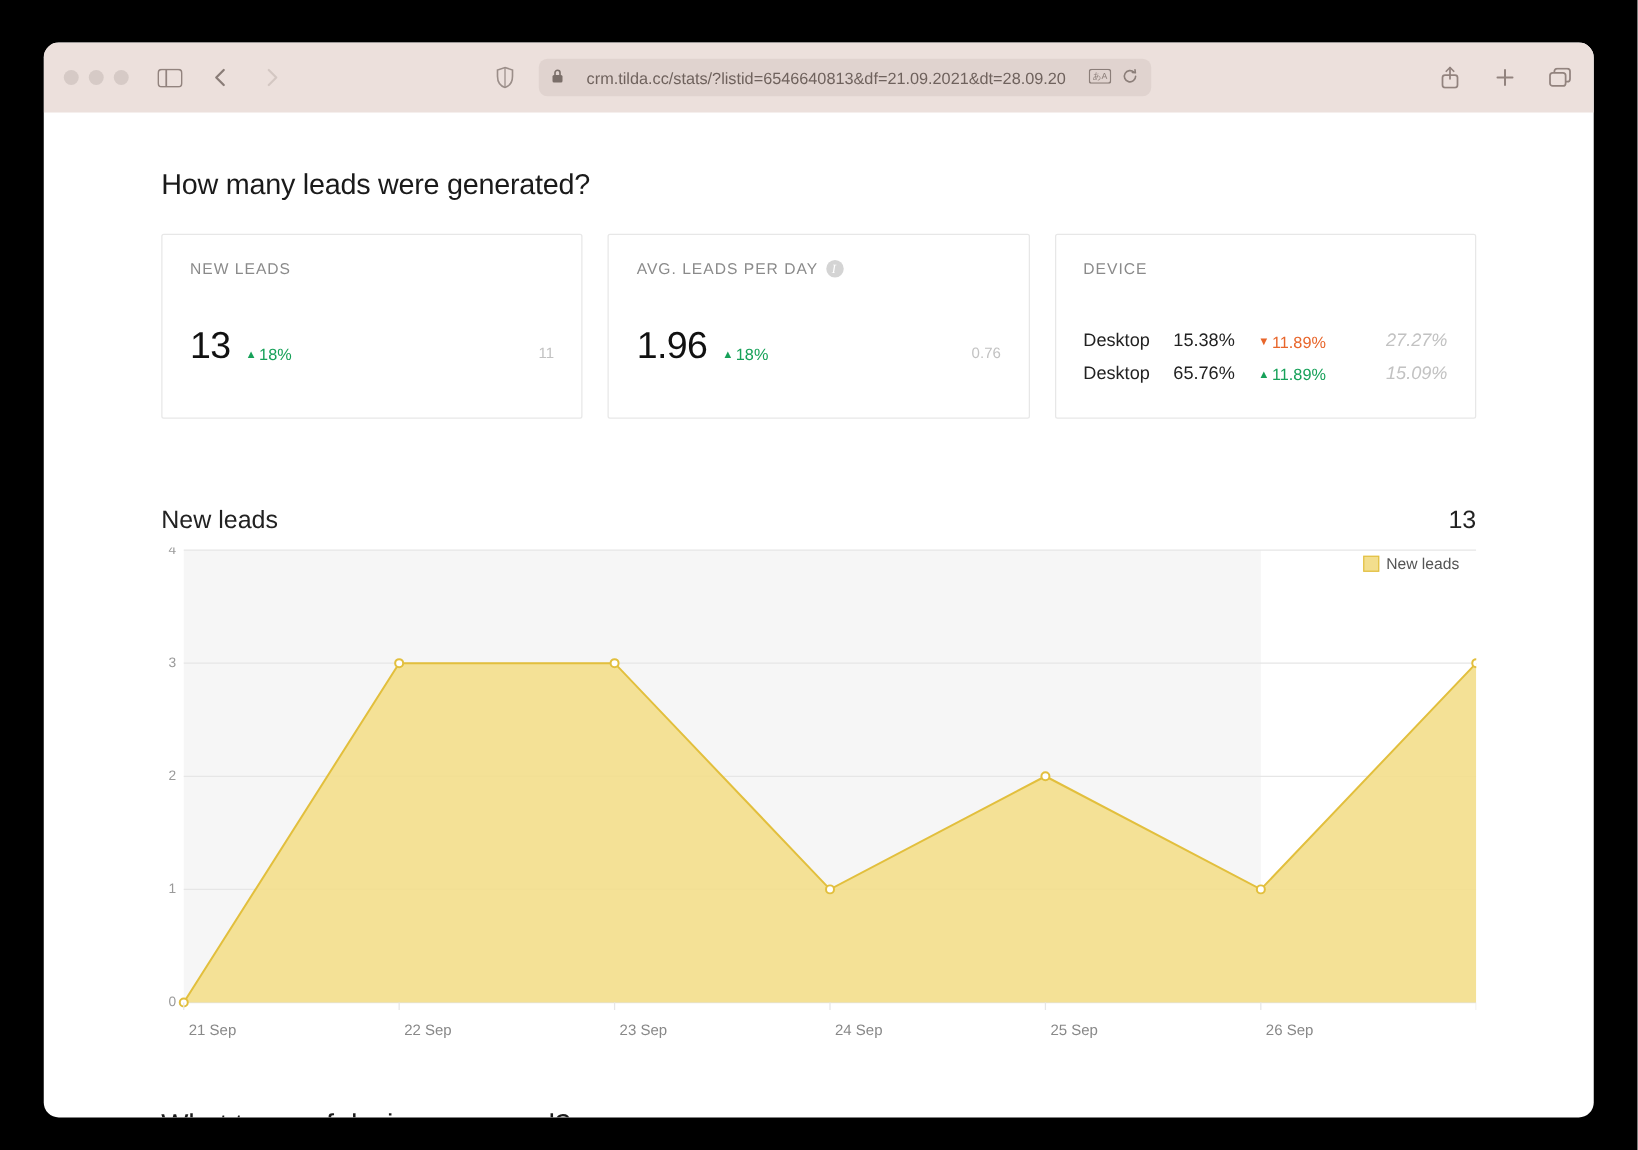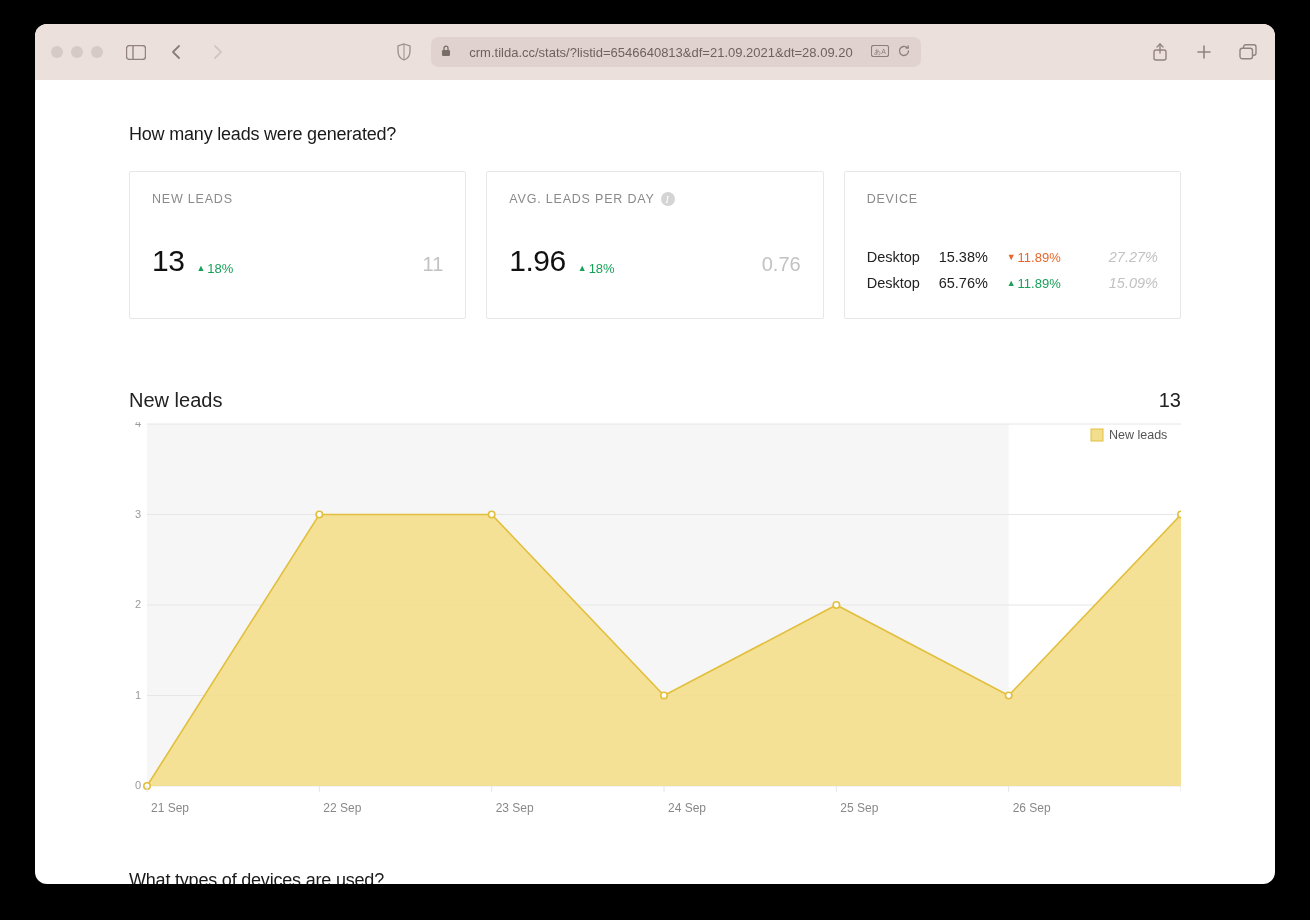--- a/index.html
+++ b/index.html
@@ -5,21 +5,21 @@
   * { box-sizing: border-box; margin: 0; padding: 0; }
   body {
     font-family: -apple-system, BlinkMacSystemFont, "Segoe UI", Helvetica, Arial, sans-serif;
     background: #000;
     width: 1310px;
     height: 920px;
     overflow: hidden;
   }
   .window {
     position: absolute;
-    left: 35px; top: 24px;
+    left: 35px; top: 34px;
     width: 1240px; height: 860px;
     background: #fff;
     border-radius: 12px;
     overflow: hidden;
     box-shadow: 0 10px 40px rgba(0,0,0,0.5);
   }
   .titlebar {
     height: 56px;
     background: #ece0dc;
     display: flex;
@@ -47,21 +47,21 @@
   .urlbar .lock { font-size: 11px; }
   .urlbar .urltext { flex: 1; text-align: center; white-space: nowrap; overflow:hidden; }
   .tb-right { margin-left: auto; display:flex; gap: 22px; }
 
   .page {
     padding: 44px 94px 0 94px;
     height: calc(100% - 56px);
     overflow: hidden;
   }
   h2.section-title {
-    font-size: 18px;
+    font-size: 23px;
     font-weight: 500;
     color: #1a1a1a;
     margin-bottom: 26px;
     letter-spacing: -0.2px;
   }
   .cards { display: flex; gap: 20px; margin-bottom: 70px;}
   .card {
     flex: 1;
     border: 1px solid #e7e7e7;
     border-radius: 2px;
@@ -84,21 +84,21 @@
   }
   .metric-row {
     display:flex; align-items: baseline; gap: 12px;
     margin-top: 38px;
   }
   .metric-big { font-size: 30px; font-weight: 500; color:#111; letter-spacing:-0.5px;}
   .delta { font-size: 13px; display:inline-flex; align-items:center; gap:2px;}
   .delta.up { color:#17a159; }
   .delta.down { color:#e8662b; }
   .tri { font-size: 9px; }
-  .metric-old { margin-left:auto; color:#c2c2c2; font-size:20px; }
+  .metric-old { margin-left:auto; color:#c2c2c2; font-size:12px; }
 
   .device-table { margin-top: 38px; font-size: 14.5px; color:#222;}
   .device-row { display:flex; align-items:center; gap: 0; height: 26px; justify-content: center;}
   .device-row .lbl { width: 72px; }
   .device-row .val { width: 68px; }
   .device-row .prev { margin-left:auto; color:#c2c2c2;font-style:italic; }
 
   .chart-header { display:flex; align-items: baseline; justify-content: space-between; margin-bottom: 10px;}
   .chart-title { font-size: 20px; color:#222; font-weight: 400;}
   .chart-total { font-size: 20px; color:#222;}

